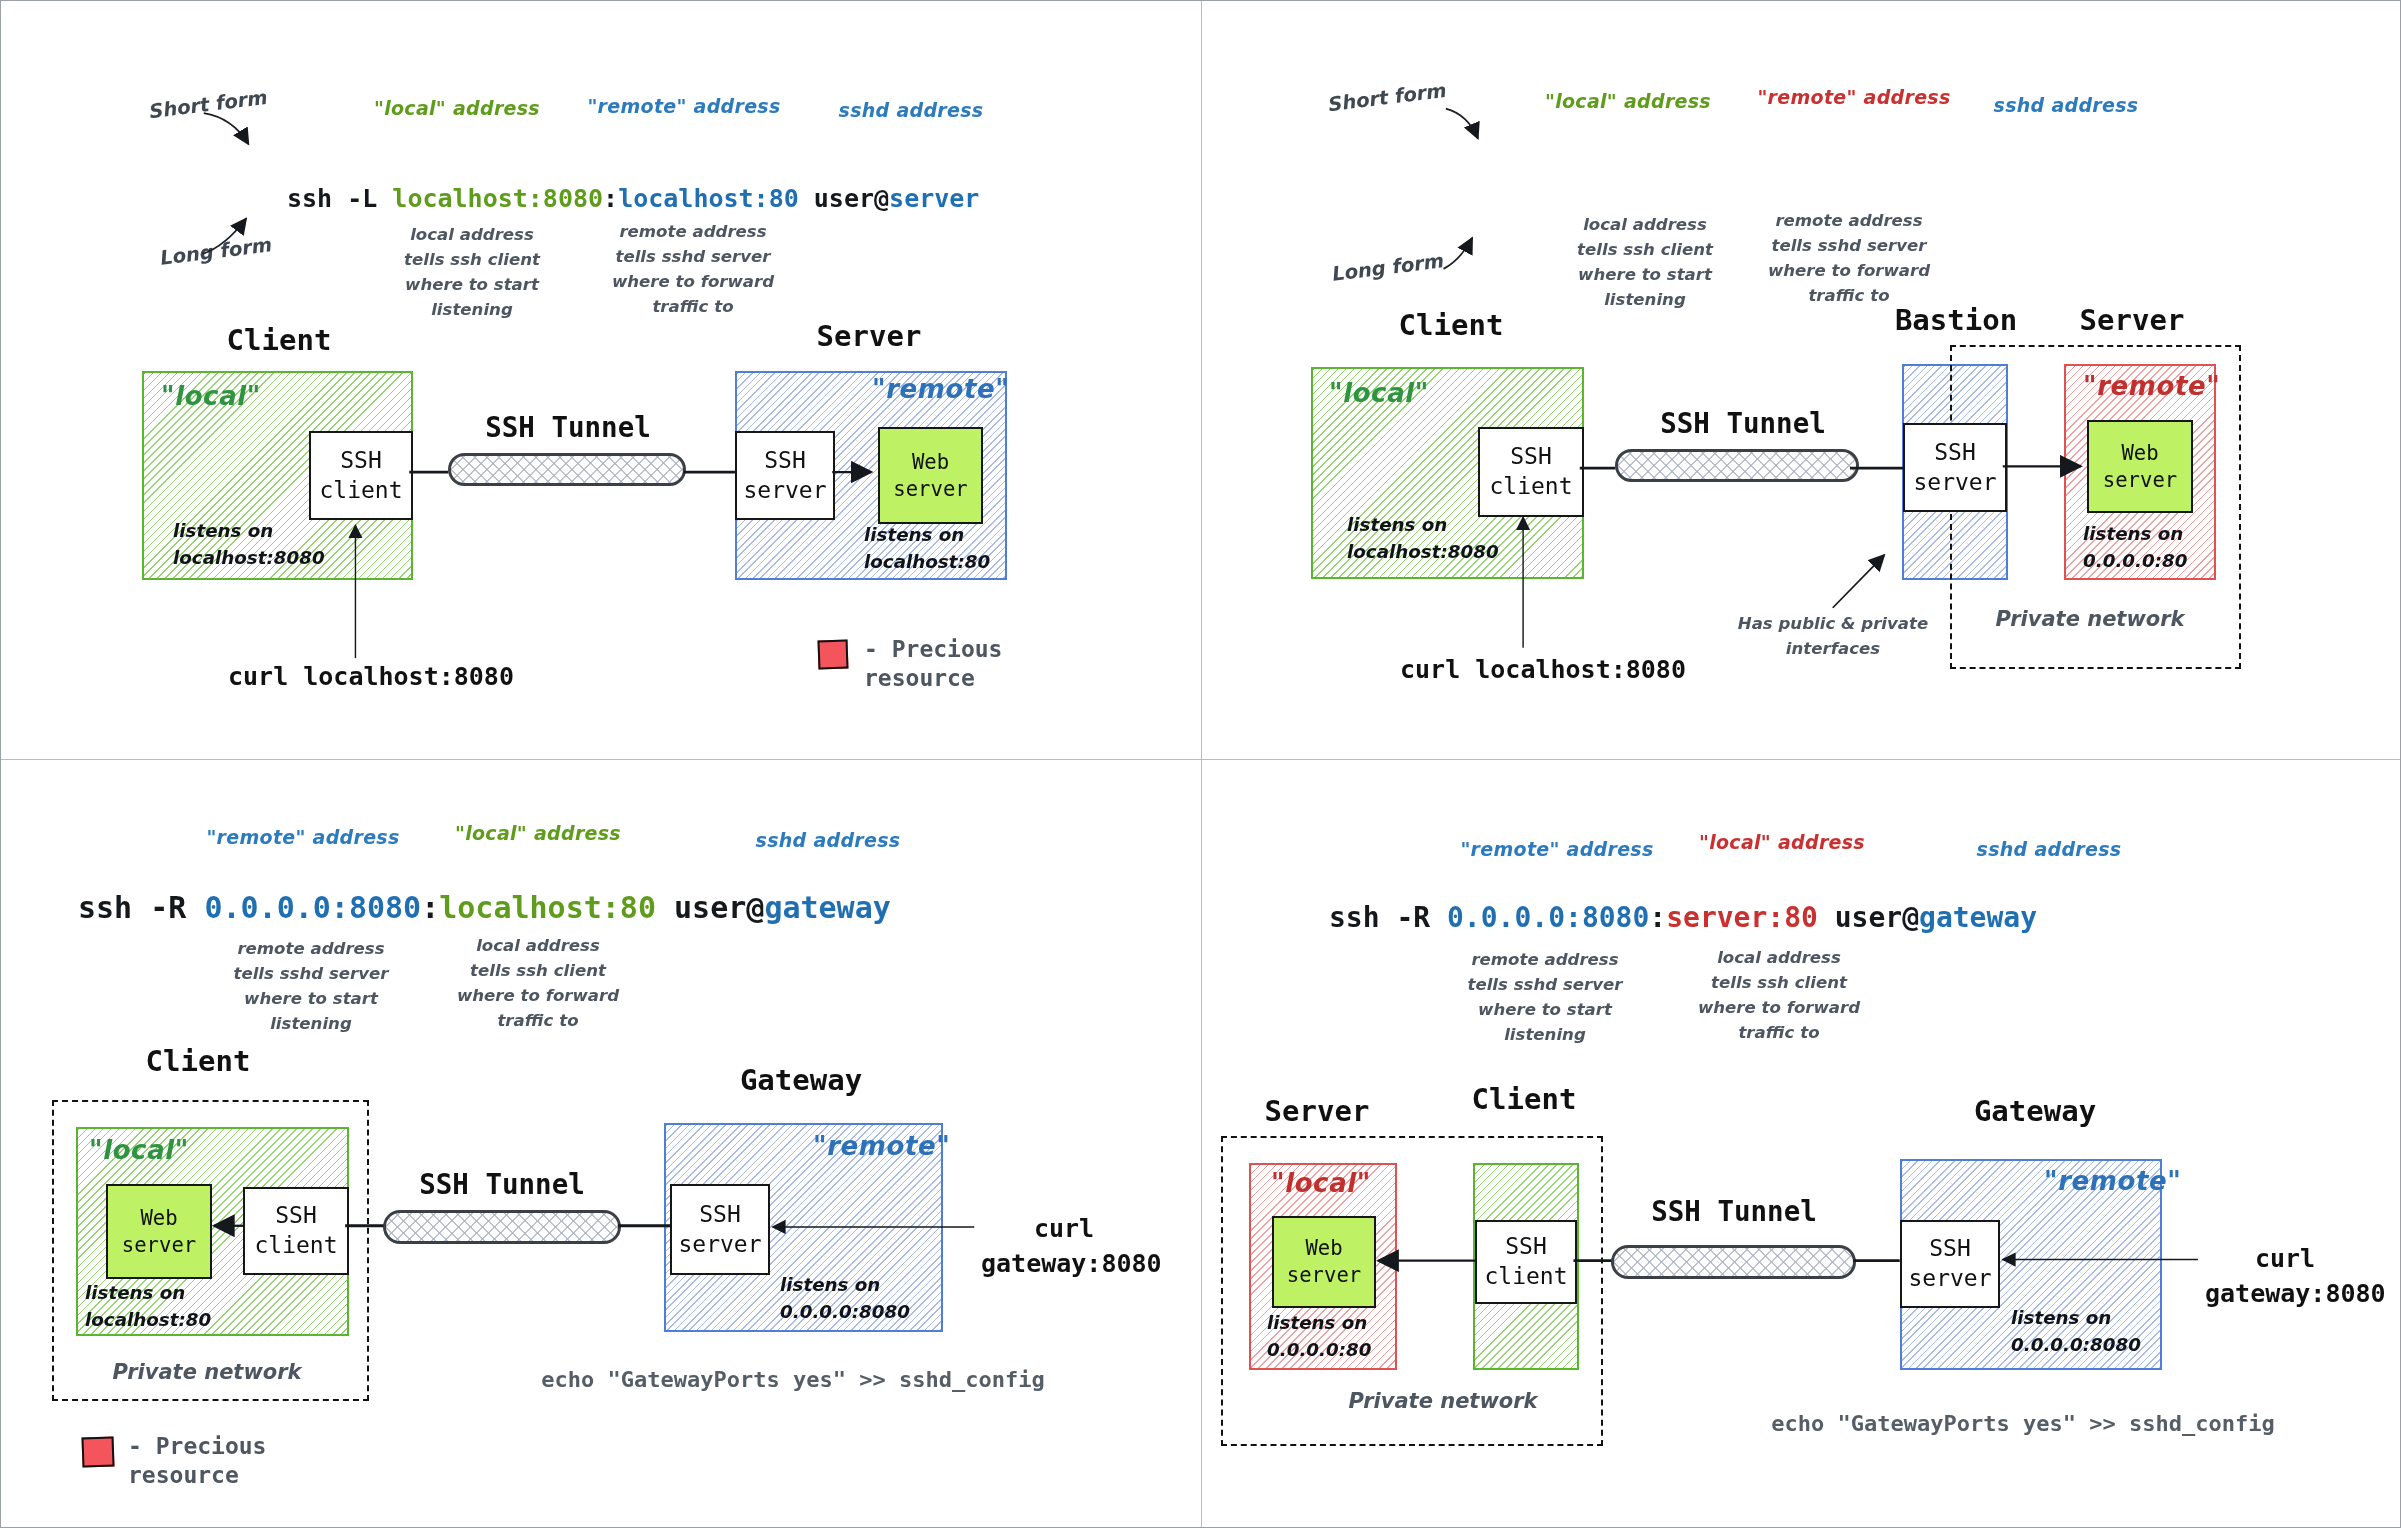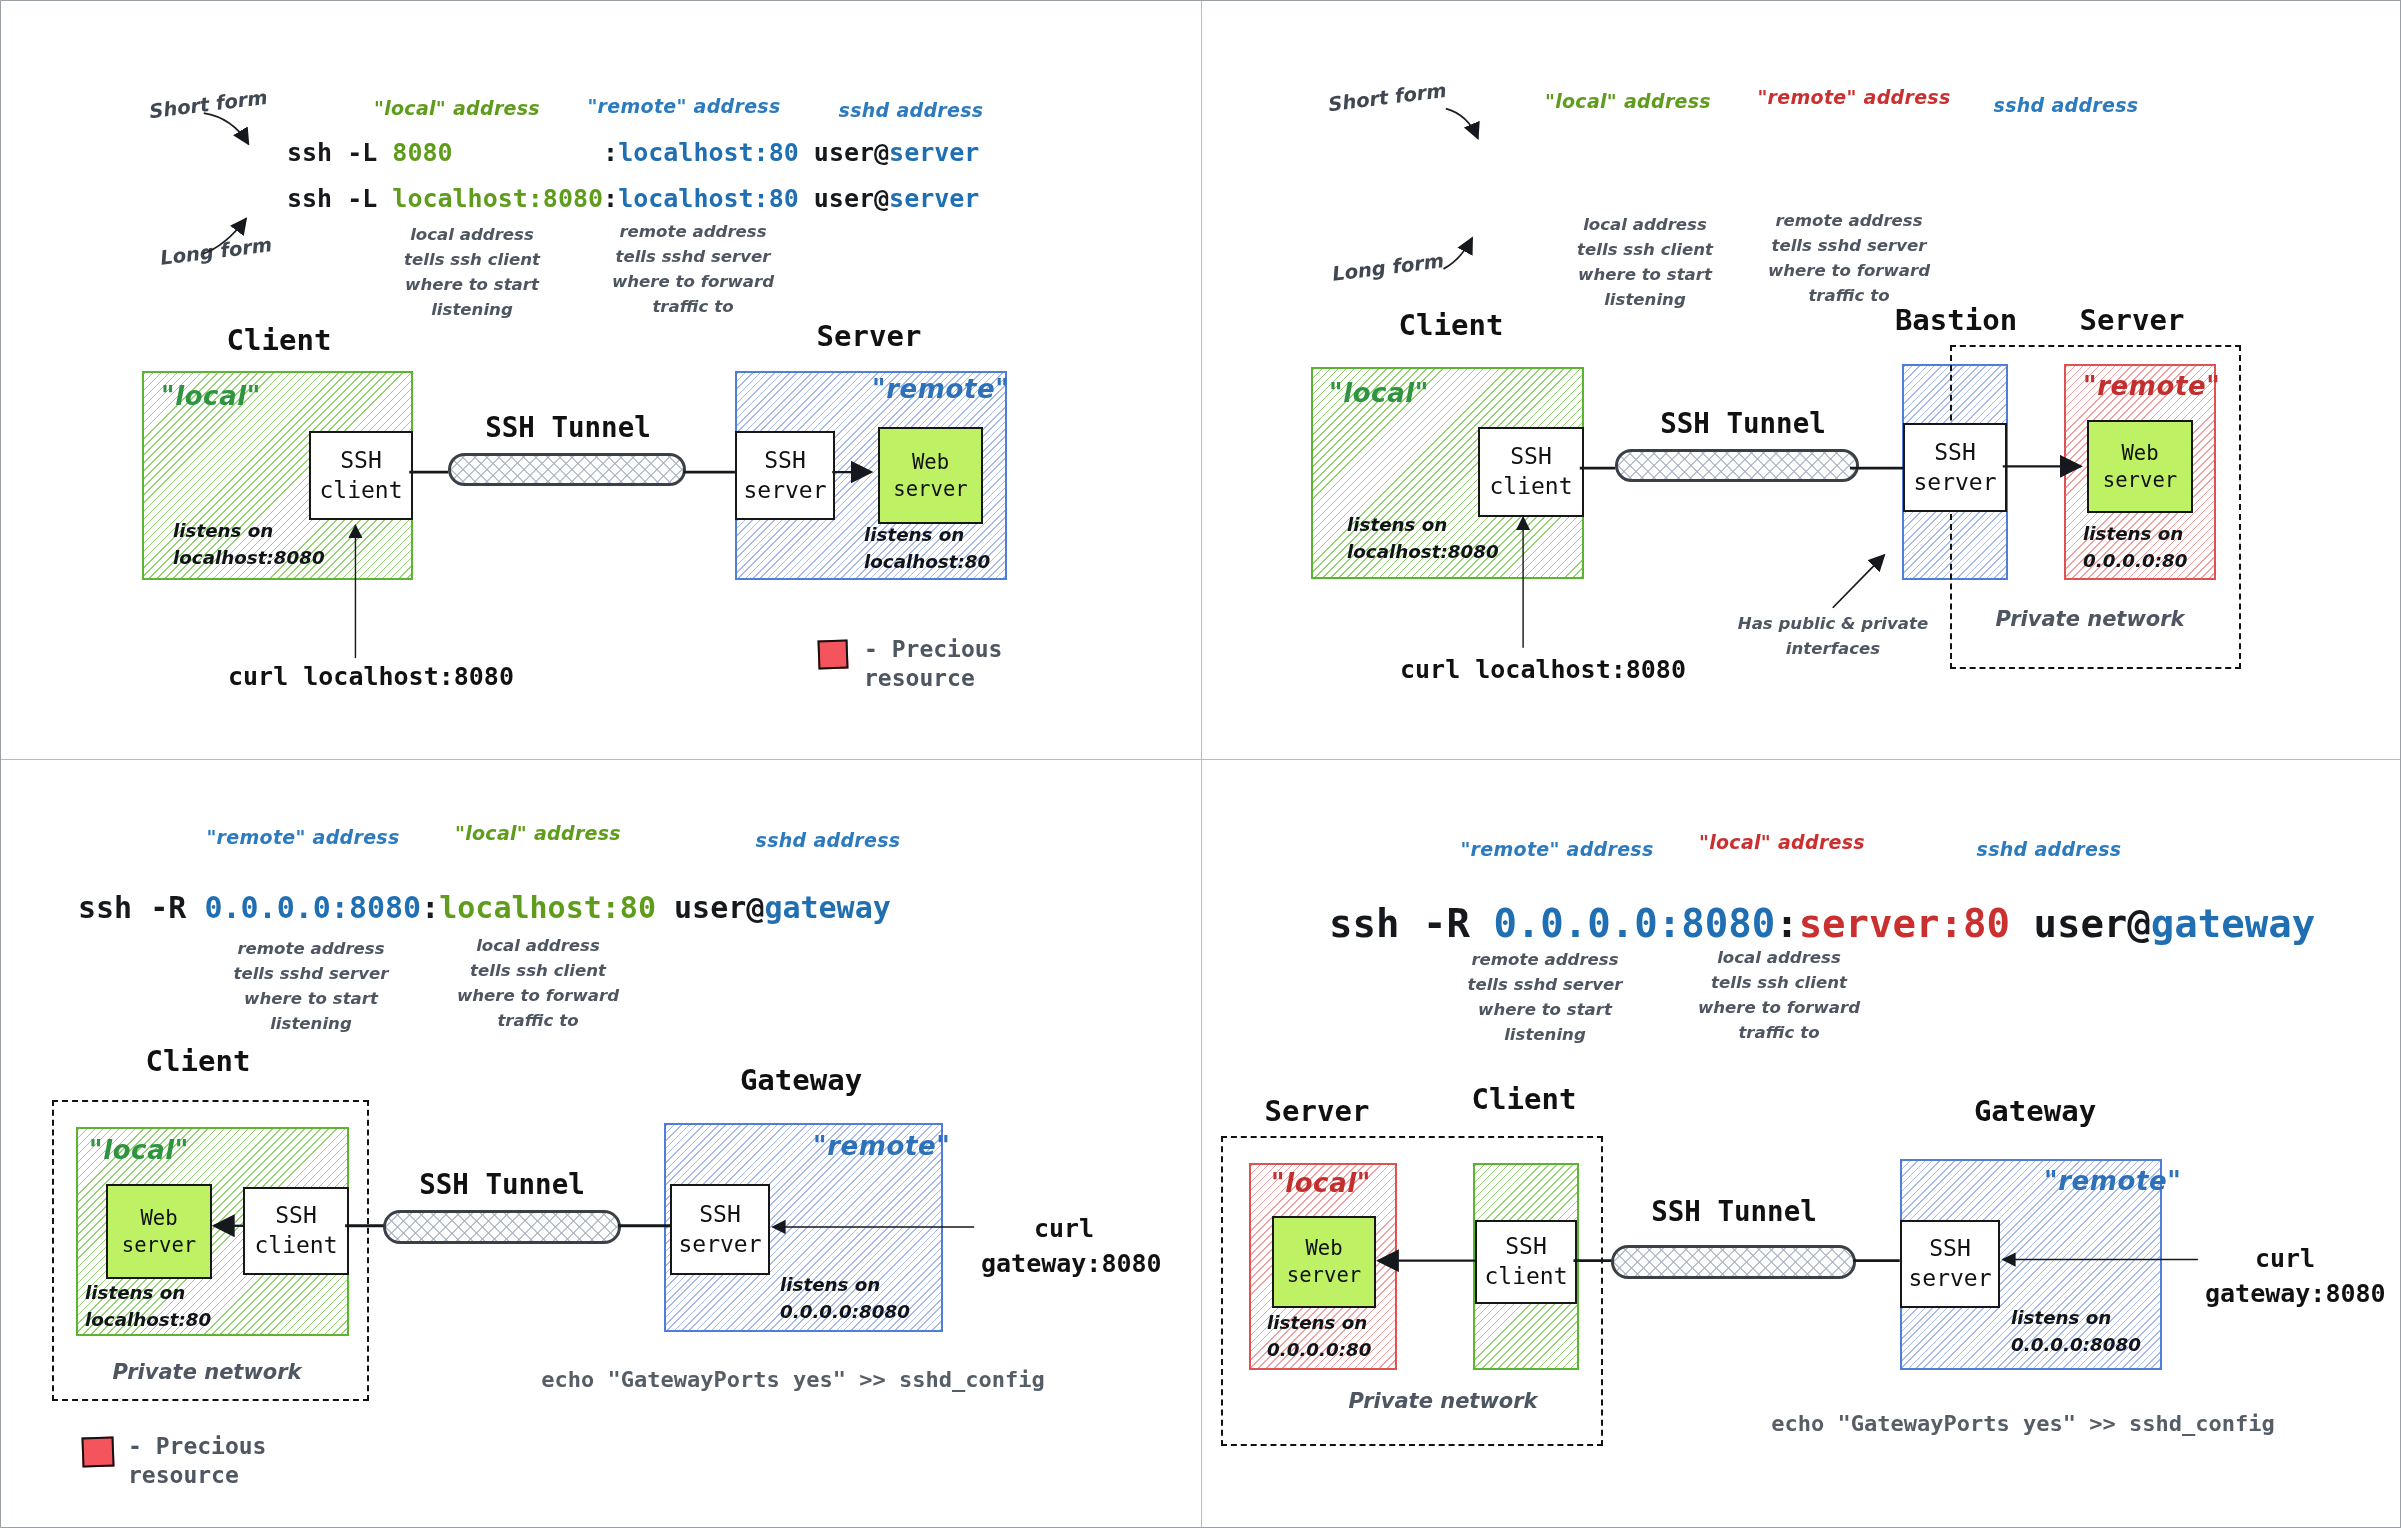--- a/index.html
+++ b/index.html
@@ -51,21 +51,20 @@
   <div class="hdiv"></div>
 
   <section class="q" style="left:0;top:0;">
     <div class="hand abs txt" style="left:148px;top:92px;transform:rotate(-7deg);">Short form</div>
     <div class="hand abs txt" style="left:159px;top:239px;transform:rotate(-7deg);">Long form</div>
 
     <div class="addr g ctr txt" style="left:456px;top:96px;">"local" address</div>
     <div class="addr b ctr txt" style="left:683px;top:94px;">"remote" address</div>
     <div class="addr b ctr txt" style="left:910px;top:98px;">sshd address</div>
 
-    <div class="cmd cmd-s txt" style="left:286px;top:137px;"><span class="c-k">ssh -L </span><span class="c-g">8080</span><span class="c-k">          </span><span class="c-k">:</span><span class="c-b">localhost:80</span><span class="c-k"> user@</span><span class="c-b">server</span></div>
     <div class="cmd cmd-s txt" style="left:286px;top:183px;"><span class="c-k">ssh -L </span><span class="c-g">localhost:8080</span><span class="c-k">:</span><span class="c-b">localhost:80</span><span class="c-k"> user@</span><span class="c-b">server</span></div>
 
     <div class="note txt" style="left:471px;top:222px;">local address
 tells ssh client
 where to start
 listening</div>
     <div class="note txt" style="left:692px;top:219px;">remote address
 tells sshd server
 where to forward
 traffic to</div>
@@ -239,21 +238,21 @@
       <line x1="1078" y1="805" x2="1169" y2="805" stroke="#15181c" stroke-width="5"></line>
       <line x1="1700" y1="807" x2="1348" y2="807" stroke="#15181c" stroke-width="2.5" marker-end="url(#ah-bl)"></line>
     </svg>
   </section>
 
   <section class="q" style="left:1202px;top:764px;">
     <div class="addr b ctr txt" style="left:354px;top:73px;">"remote" address</div>
     <div class="addr r ctr txt" style="left:579px;top:66px;">"local" address</div>
     <div class="addr b ctr txt" style="left:846px;top:73px;">sshd address</div>
 
-    <div class="cmd cmd-l txt" style="left:126px;top:136px;font-size:39px;"><span class="c-k">ssh -R </span><span class="c-b">0.0.0.0:8080</span><span class="c-k">:</span><span class="c-r">server:80</span><span class="c-k"> user@</span><span class="c-b">gateway</span></div>
+    <div class="cmd cmd-l txt" style="left:126px;top:136px;font-size:28px;"><span class="c-k">ssh -R </span><span class="c-b">0.0.0.0:8080</span><span class="c-k">:</span><span class="c-r">server:80</span><span class="c-k"> user@</span><span class="c-b">gateway</span></div>
 
     <div class="note txt" style="left:342px;top:183px;">remote address
 tells sshd server
 where to start
 listening</div>
     <div class="note txt" style="left:576px;top:181px;">local address
 tells ssh client
 where to forward
 traffic to</div>
 

